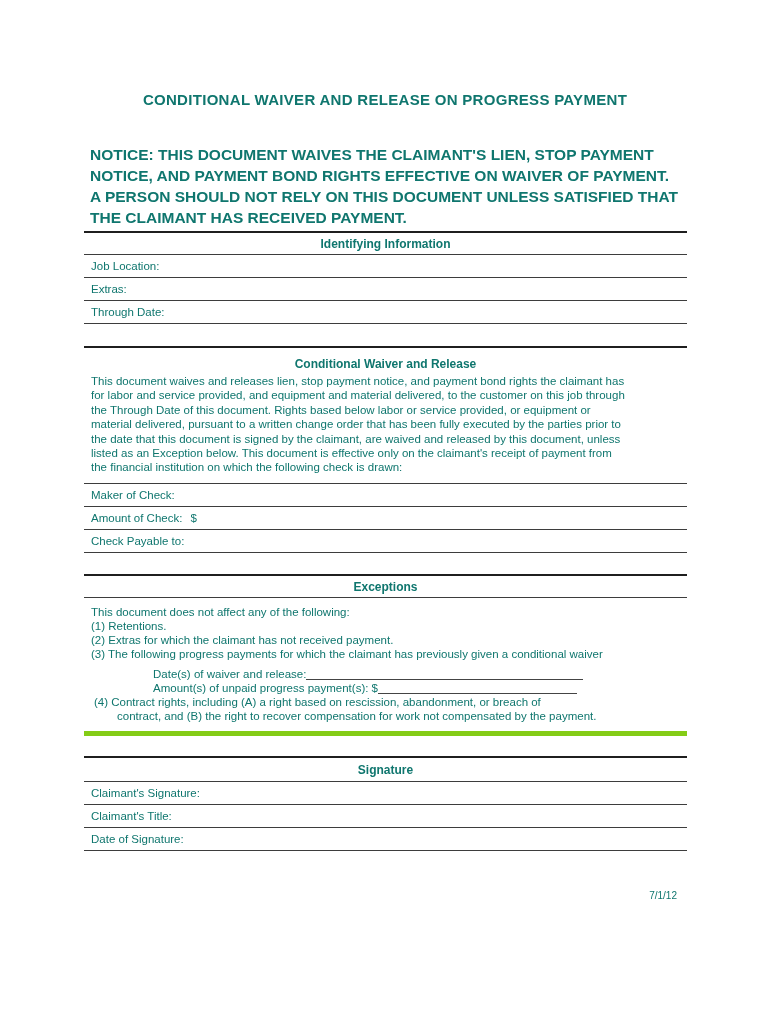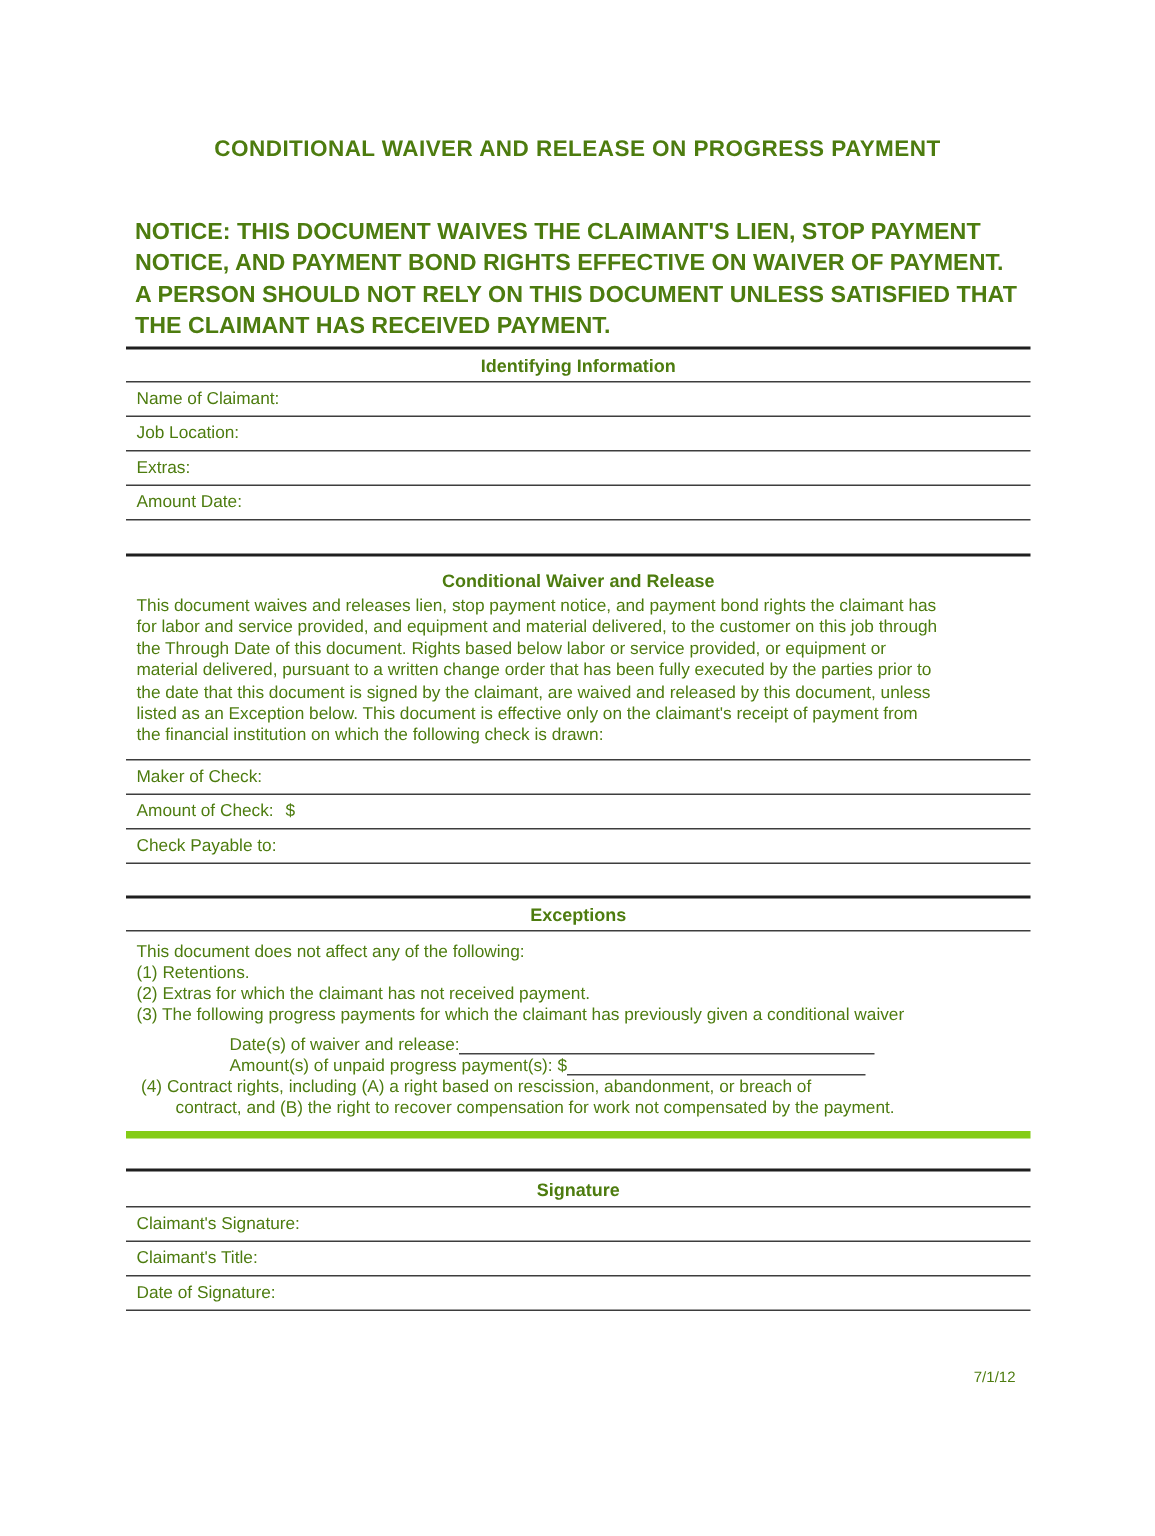--- a/index.html
+++ b/index.html
@@ -3,21 +3,21 @@
 <meta charset="utf-8">
 <style>
   * { margin: 0; padding: 0; box-sizing: border-box; }
   html, body { background: #ffffff; }
   .page {
     position: relative;
     width: 770px;
     height: 1024px;
     background: #ffffff;
     font-family: "Liberation Sans", "DejaVu Sans", sans-serif;
-    color: #4d7c0f;
+    color: #0f766e;
     overflow: hidden;
   }
   .doc-title {
     padding-top: 91px;
     text-align: center;
     font-size: 15px;
     font-weight: bold;
     line-height: 17px;
     letter-spacing: 0.3px;
     white-space: nowrap;
@@ -103,33 +103,29 @@
     <div class="notice-line">NOTICE, AND PAYMENT BOND RIGHTS EFFECTIVE ON WAIVER OF PAYMENT.</div>
     <div class="notice-line">A PERSON SHOULD NOT RELY ON THIS DOCUMENT UNLESS SATISFIED THAT</div>
     <div class="notice-line">THE CLAIMANT HAS RECEIVED PAYMENT.</div>
   </div>
 
   <div class="content">
 
     <section class="sec sec-identifying">
       <div class="sec-head underlined">Identifying Information</div>
       <div class="form-row">
-        <span class="row-label">Name of Claimant:</span>
-        <span class="row-fill"></span>
-      </div>
-      <div class="form-row">
         <span class="row-label">Job Location:</span>
         <span class="row-fill"></span>
       </div>
       <div class="form-row">
         <span class="row-label">Extras:</span>
         <span class="row-fill"></span>
       </div>
       <div class="form-row">
-        <span class="row-label">Amount Date:</span>
+        <span class="row-label">Through Date:</span>
         <span class="row-fill"></span>
       </div>
     </section>
 
     <section class="sec sec-cwr">
       <div class="sec-head cwr-head">Conditional Waiver and Release</div>
       <div class="paragraph">
         <div class="p-line">This document waives and releases lien, stop payment notice, and payment bond rights the claimant has</div>
         <div class="p-line">for labor and service provided, and equipment and material delivered, to the customer on this job through</div>
         <div class="p-line">the Through Date of this document. Rights based below labor or service provided, or equipment or</div>

